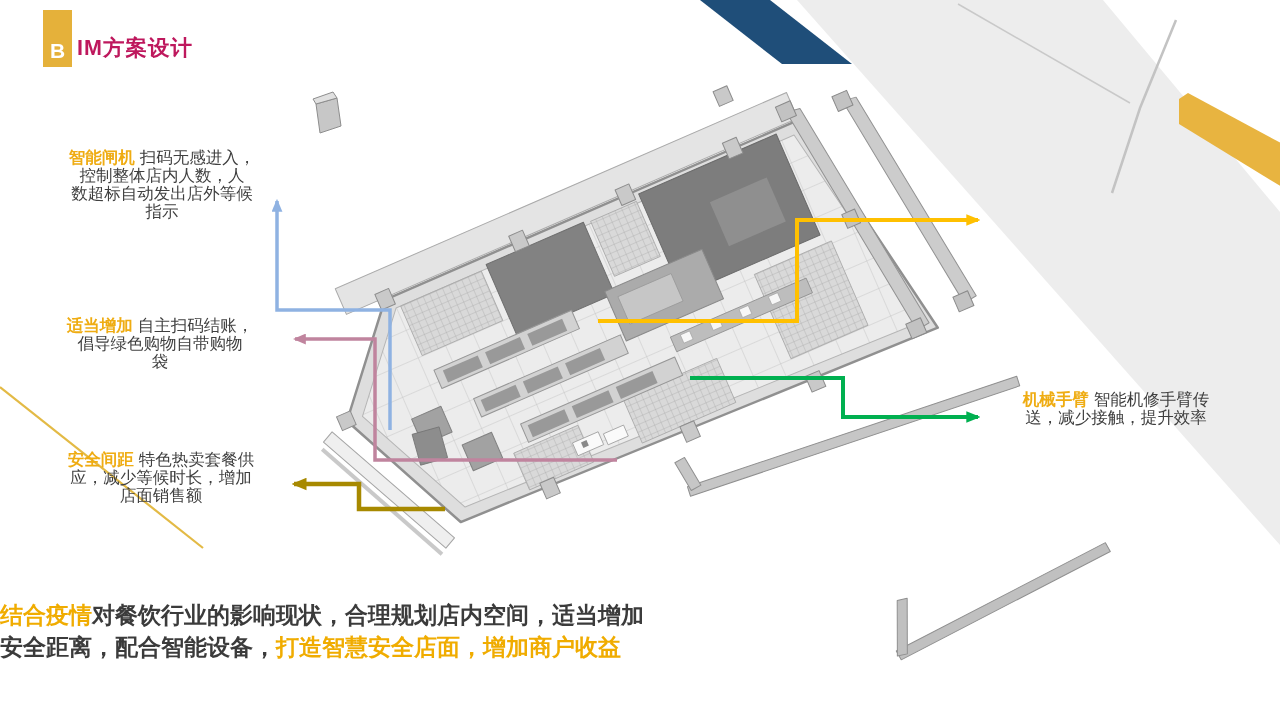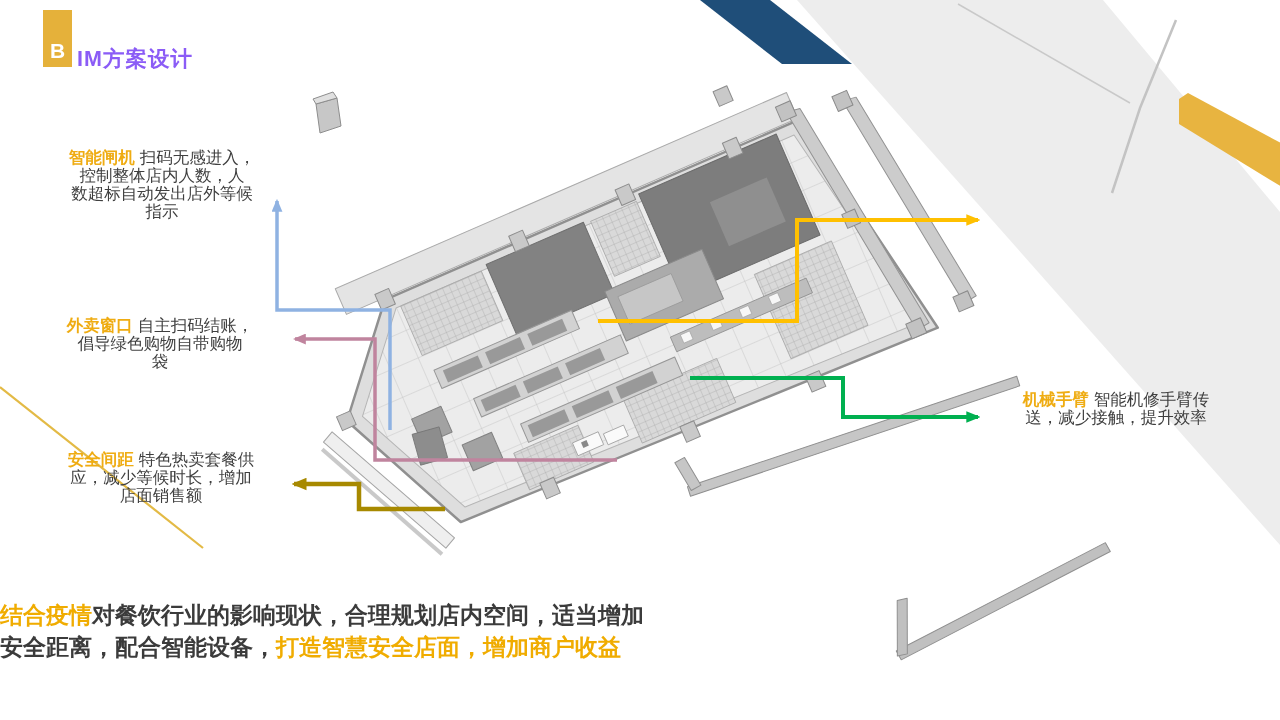--- a/index.html
+++ b/index.html
@@ -5,21 +5,21 @@
   html,body{margin:0;padding:0;background:#888;}
   .slide{position:relative;width:1280px;height:720px;background:#ffffff;overflow:hidden;
          font-family:"Liberation Sans","DejaVu Sans",sans-serif;margin:0 auto;}
   svg{position:absolute;left:0;top:0;}
   .decor,.plan{width:1280px;height:720px;}
 
   
   .title-badge{position:absolute;left:43px;top:10px;width:29px;height:57px;background:#E5B13A;
     display:flex;align-items:flex-end;justify-content:center;padding-bottom:4px;box-sizing:border-box;
     color:#ffffff;font-weight:bold;font-size:21px;}
-  .title-text{position:absolute;left:77px;top:44px;font-size:21.5px;font-weight:bold;color:#8b5cf6;letter-spacing:1px;}
+  .title-text{position:absolute;left:77px;top:33px;font-size:21.5px;font-weight:bold;color:#be185d;letter-spacing:1px;}
 
   
   .callout{position:absolute;text-align:center;font-size:16.5px;line-height:18px;color:#3f3f3f;}
   .callout .kw{font-weight:bold;color:#EFAC12;margin-right:5px;}
 
   
   .summary{position:absolute;left:0;top:600px;width:1276px;text-align:left;
     font-size:23px;font-weight:bold;color:#3b3b3b;line-height:31.5px;}
   .summary .hl{color:#F0AC00;}
 </style>
@@ -164,21 +164,21 @@
 
   <div class="title-badge">
     <span>B</span>
   </div>
   <div class="title-text">IM方案设计</div>
 
   <div class="callout" style="left:46px;top:148px;width:232px;">
     <span class="kw">智能闸机</span><span>扫码无感进入，<br>控制整体店内人数，人<br>数超标自动发出店外等候<br>指示</span>
   </div>
   <div class="callout" style="left:44px;top:316px;width:232px;">
-    <span class="kw">外卖窗口</span><span>自主扫码结账，<br>倡导绿色购物自带购物<br>袋</span>
+    <span class="kw">适当增加</span><span>自主扫码结账，<br>倡导绿色购物自带购物<br>袋</span>
   </div>
   <div class="callout" style="left:36px;top:450px;width:250px;">
     <span class="kw">安全间距</span><span>特色热卖套餐供<br>应，减少等候时长，增加<br>店面销售额</span>
   </div>
   <div class="callout" style="left:992px;top:390px;width:248px;">
     <span class="kw">机械手臂</span><span>智能机修手臂传<br>送，减少接触，提升效率</span>
   </div>
 
   <div class="summary">
     <div><span class="hl">结合疫情</span><span>对餐饮行业的影响现状，合理规划店内空间，适当增加</span></div>

